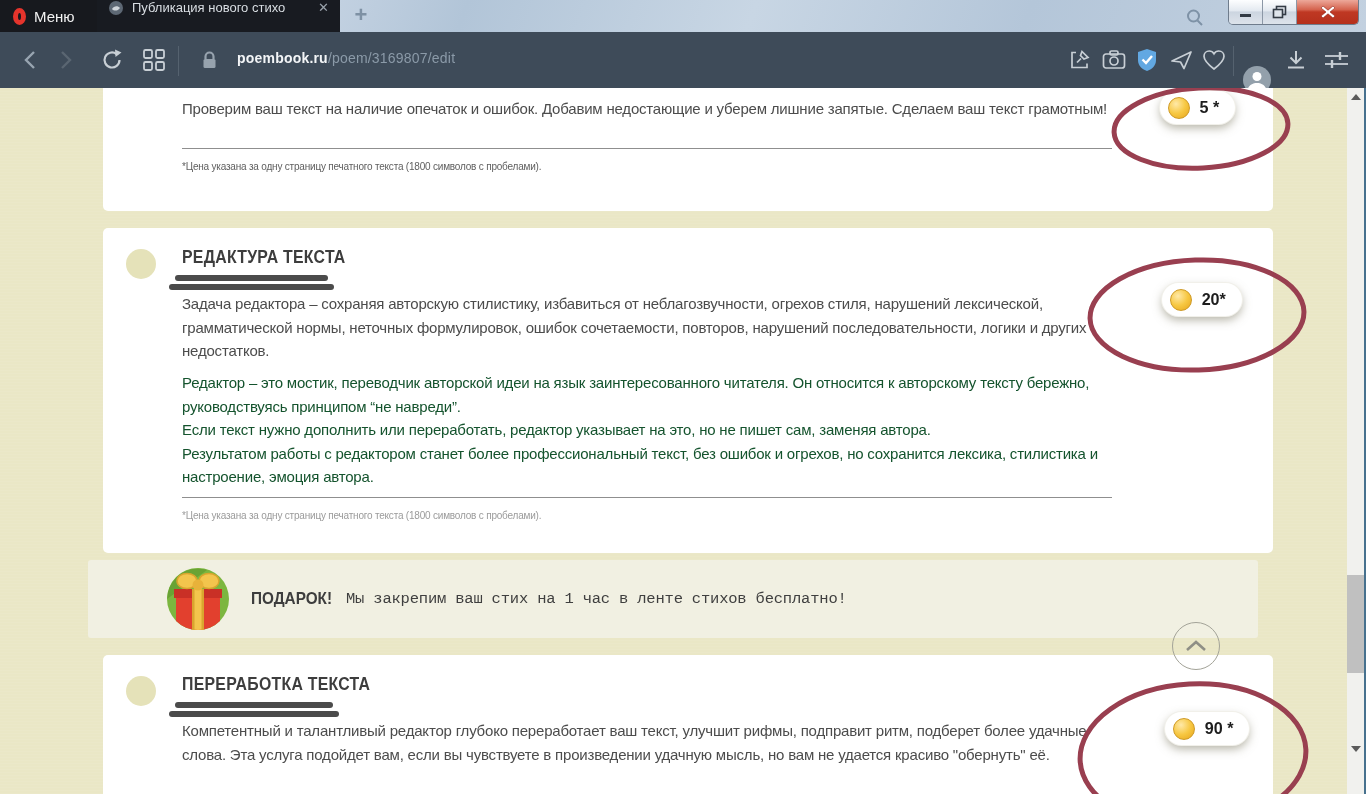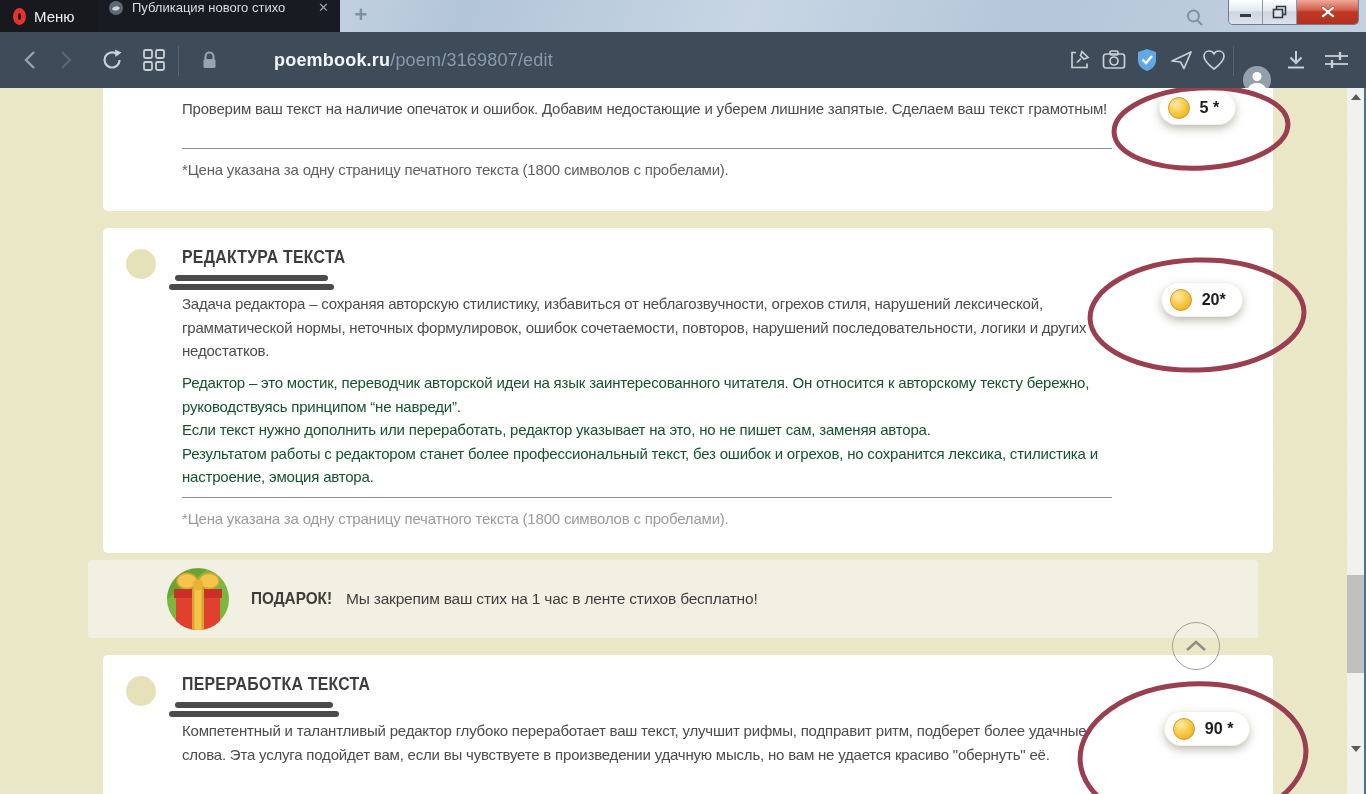--- a/index.html
+++ b/index.html
@@ -25,58 +25,58 @@
     border:1px solid #6f7c8c; border-top:none; border-radius:0 0 5px 5px; overflow:hidden; }
   .wbtn { width:34px; height:24px; display:flex; align-items:center; justify-content:center;
     background:linear-gradient(#fdfeff,#e3e9f0 45%,#ccd5e0 50%,#dde3eb); border-right:1px solid #8b97a6; cursor:pointer; }
   .wbtn.close { width:61px; border-right:none;
     background:linear-gradient(#eda89a 0%,#d5634e 40%,#bf3823 50%,#b5301c 100%); }
 
   
   .toolbar { position:absolute; top:32px; left:0; width:1366px; height:56px; background:#3e4b59; }
   .ticon { position:absolute; top:50%; transform:translateY(-50%); cursor:pointer; }
   .tdivider { position:absolute; top:14px; width:1px; height:30px; background:#55626f; }
-  .urltext { position:absolute; left:237px; top:18px; font-size:18px; letter-spacing:.2px; cursor:text;margin-left:37px; }
+  .urltext { position:absolute; left:237px; top:18px; font-size:14px; letter-spacing:.2px; cursor:text; }
   .urltext .dom { color:#f3f5f7; font-weight:bold; }
   .urltext .path { color:#8b9aa8; }
   .avatar { position:absolute; left:1243px; top:48px; width:28px; height:28px; transform:translateY(-50%);
     border-radius:50%; background:#93a0ab; overflow:hidden; cursor:pointer; }
 
   
   .page { position:absolute; top:88px; left:0; width:1366px; height:706px; background:#eae7c6;
     background-image:repeating-linear-gradient(0deg, rgba(255,255,255,.05) 0 1px, transparent 1px 3px); overflow:hidden; }
   .card { position:absolute; left:88px; width:1170px; background:#fff; border-radius:5px;margin-left:15px; }
   .card1 { top:0; height:123px; border-radius:0 0 5px 5px; }
   .card2 { top:140px; height:325px; }
   .gift-strip { position:absolute; left:88px; top:472px; width:1170px; height:78px; background:#f1f0e2; border-radius:3px; }
   .card3 { top:567px; height:160px; border-radius:5px 5px 0 0; }
 
   .ptext { position:absolute; left:79px; width:935px; font-size:15px; line-height:23.5px;
     color:#4c4c4c; letter-spacing:-0.2px; white-space:pre-line; }
   .ptext.light { color:#14532d; }
   .hr { position:absolute; left:79px; width:930px; height:1px; background:#8f8f8f; }
-  .pnote { position:absolute; left:79px; font-size:15px; letter-spacing:-0.2px; }
+  .pnote { position:absolute; left:79px; font-size:10px; letter-spacing:-0.2px; }
   .pnote.dark { color:#606060; } .pnote.gray { color:#9b9b9b; }
 
   .radio { position:absolute; left:23px; width:30px; height:30px; border-radius:50%; background:#e5e2b9; cursor:pointer; }
   .sec-title { position:absolute; left:79px; font-size:18px; font-weight:bold; color:#3d3d3d;
     letter-spacing:.3px; transform:scaleX(.88); transform-origin:left; white-space:nowrap; }
   .bar { position:absolute; height:6px; border-radius:3px; background:#4b4b4b; }
 
   .badge { position:absolute; display:flex; align-items:center; gap:9px; height:33px; padding:0 15px 0 8px;
     background:#fff; border-radius:17px; cursor:pointer;
     box-shadow:0 0 0 1px #f1f0ea, 0 4px 10px rgba(110,105,80,.5); }
   .coin { width:22px; height:22px; border-radius:50%; border:1px solid #cf9a25;
     background:radial-gradient(circle at 35% 30%, #ffe9a8, #f7c843 50%, #e8a81e 95%); }
   .badge .price { font-size:17px; font-weight:bold; color:#1d1d1d; transform:scaleX(.95); white-space:nowrap; }
 
   .gift-icon { position:absolute; left:77px; top:6px; width:66px; height:66px; }
   .gift-label { position:absolute; left:163px; top:29px; font-size:17px; font-weight:bold; color:#3d3d3d;
     transform:scaleX(.9); transform-origin:left; }
-  .gift-text { position:absolute; left:258px; top:30px; font-size:15.5px; color:#3f3f3f; letter-spacing:-0.2px; }
+  .gift-text { position:absolute; left:258px; top:30px; font-size:15.5px; color:#3f3f3f; letter-spacing:-0.2px;font-family:Liberation Mono, monospace; }
 
   .scrolltop { position:absolute; left:1172px; top:534px; width:48px; height:48px; border-radius:50%;
     border:1px solid #a3a398; display:flex; align-items:center; justify-content:center; cursor:pointer; }
 
   .ellipse-note { position:absolute; pointer-events:none; }
 
   
   .win-border { position:absolute; right:0; top:88px; width:2px; height:706px; background:#47718e; }
   .scrollbar { position:absolute; right:2px; top:88px; width:17px; height:706px; background:#f1f1ee; }
   .sb-btn { position:absolute; left:0; width:17px; height:17px; display:flex; align-items:center; justify-content:center; cursor:pointer; }

